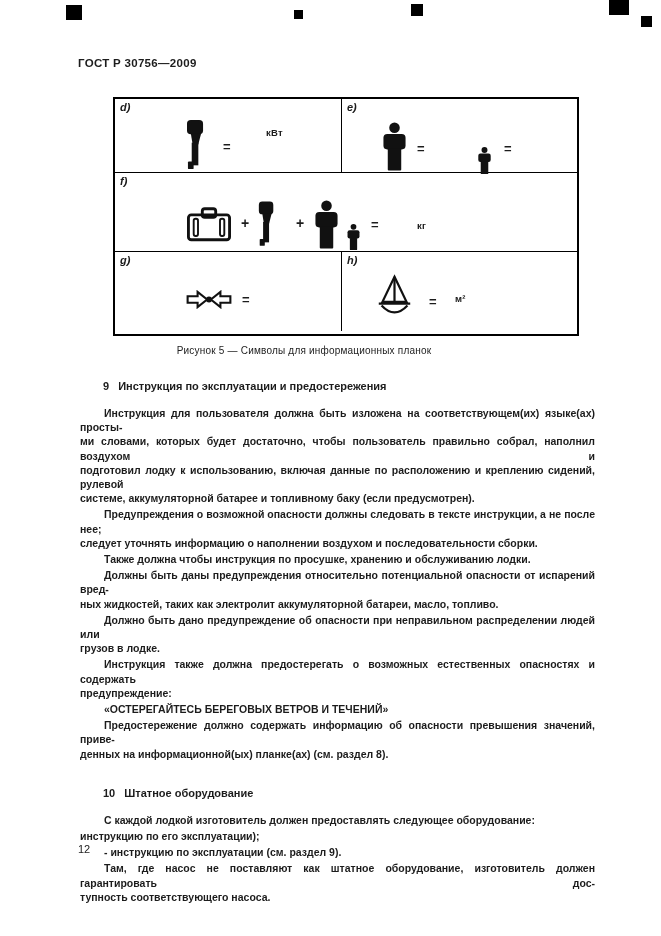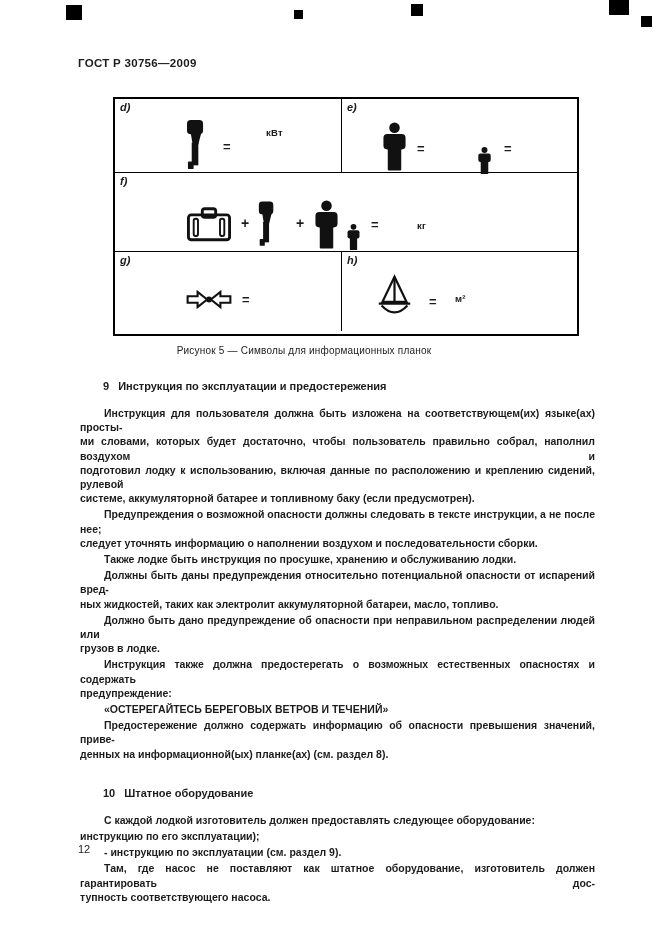--- a/index.html
+++ b/index.html
@@ -171,21 +171,21 @@
           <div class="line first just">Инструкция для пользователя должна быть изложена на соответствующем(их) языке(ах) просты-</div>
           <div class="line just">ми словами, которых будет достаточно, чтобы пользователь правильно собрал, наполнил воздухом и</div>
           <div class="line just">подготовил лодку к использованию, включая данные по расположению и креплению сидений, рулевой</div>
           <div class="line">системе, аккумуляторной батарее и топливному баку (если предусмотрен).</div>
         </div>
         <div class="para">
           <div class="line first just">Предупреждения о возможной опасности должны следовать в тексте инструкции, а не после нее;</div>
           <div class="line">следует уточнять информацию о наполнении воздухом и последовательности сборки.</div>
         </div>
         <div class="para">
-          <div class="line first">Также лодке быть инструкция по просушке, хранению и обслуживанию лодки.</div>
+          <div class="line first">Также должна чтобы инструкция по просушке, хранению и обслуживанию лодки.</div>
         </div>
         <div class="para">
           <div class="line first just">Должны быть даны предупреждения относительно потенциальной опасности от испарений вред-</div>
           <div class="line">ных жидкостей, таких как электролит аккумуляторной батареи, масло, топливо.</div>
         </div>
         <div class="para">
           <div class="line first just">Должно быть дано предупреждение об опасности при неправильном распределении людей или</div>
           <div class="line">грузов в лодке.</div>
         </div>
         <div class="para">

